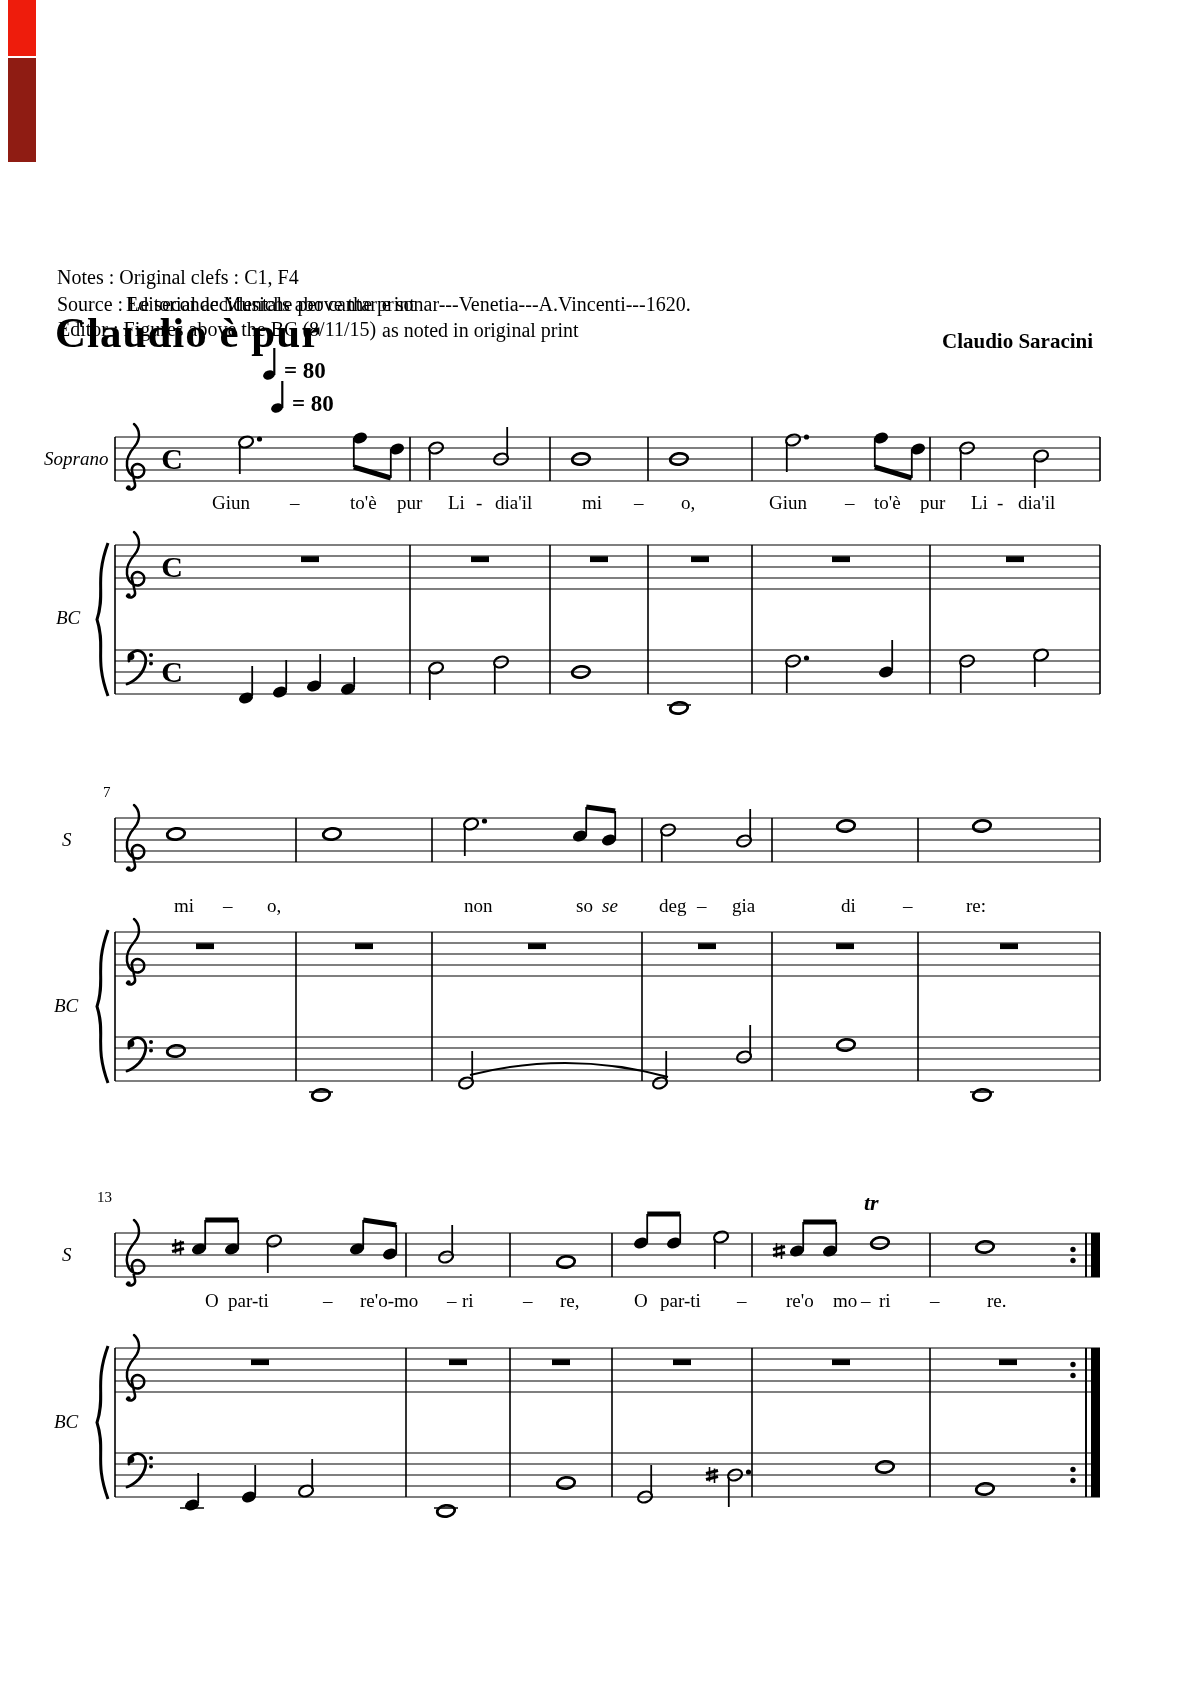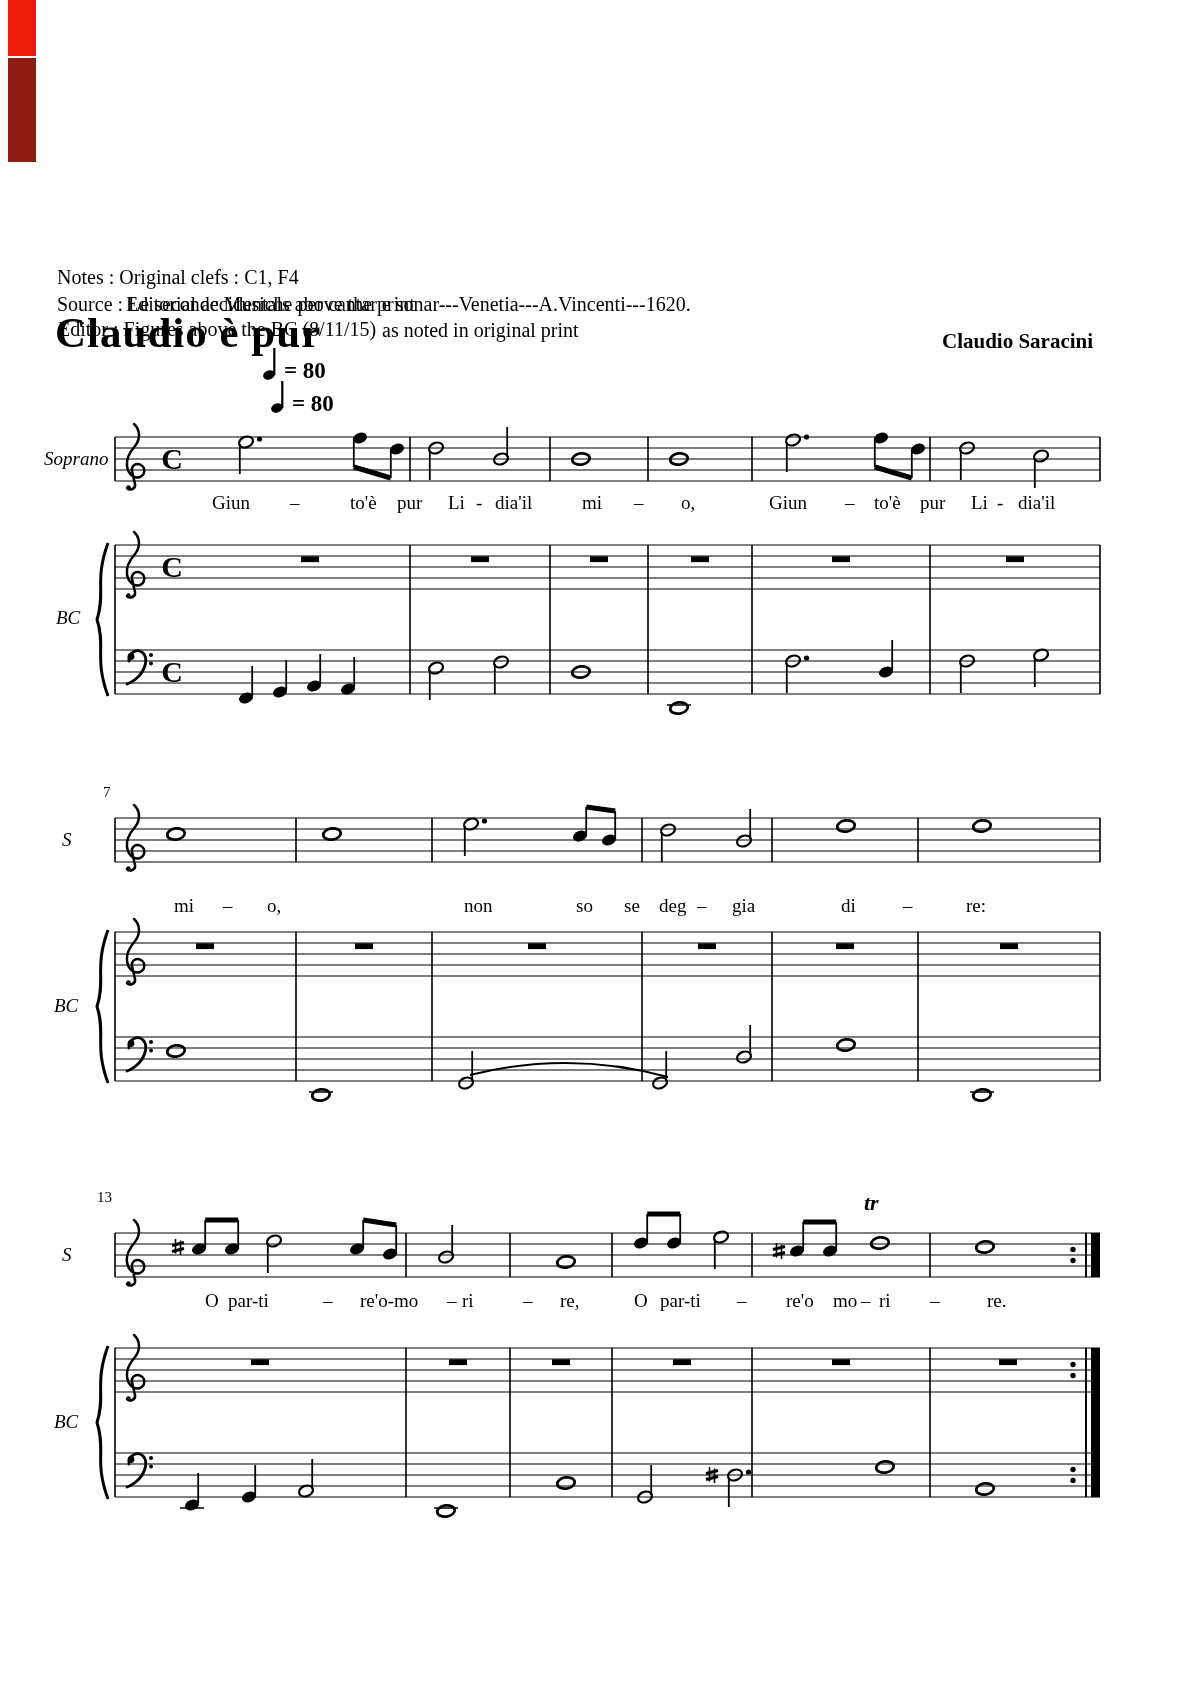--- a/index.html
+++ b/index.html
@@ -391,21 +391,21 @@
     <span class="lyr" style="left: 874px; top: 492px;">to'è</span>
     <span class="lyr" style="left: 920px; top: 492px;">pur</span>
     <span class="lyr" style="left: 971px; top: 492px;">Li</span>
     <span class="lyr" style="left: 997px; top: 492px;">-</span>
     <span class="lyr" style="left: 1018px; top: 492px;">dia'il</span>
     <span class="lyr" style="left: 174px; top: 895px;">mi</span>
     <span class="lyr" style="left: 223px; top: 895px;">–</span>
     <span class="lyr" style="left: 267px; top: 895px;">o,</span>
     <span class="lyr" style="left: 464px; top: 895px;">non</span>
     <span class="lyr" style="left: 576px; top: 895px;">so</span>
-    <span class="lyr" style="left: 624px; top: 895px;">se</span>
+    <span class="lyr" style="left: 602px; top: 895px; font-style: italic;">se</span>
     <span class="lyr" style="left: 659px; top: 895px; text-align: center;">deg</span>
     <span class="lyr" style="left: 697px; top: 895px;">–</span>
     <span class="lyr" style="left: 732px; top: 895px;">gia</span>
     <span class="lyr" style="left: 841px; top: 895px;">di</span>
     <span class="lyr" style="left: 903px; top: 895px;">–</span>
     <span class="lyr" style="left: 966px; top: 895px;">re:</span>
     <span class="lyr" style="left: 205px; top: 1290px;">O</span>
     <span class="lyr" style="left: 228px; top: 1290px;">par-ti</span>
     <span class="lyr" style="left: 323px; top: 1290px;">–</span>
     <span class="lyr" style="left: 360px; top: 1290px;">re'o-mo</span>

